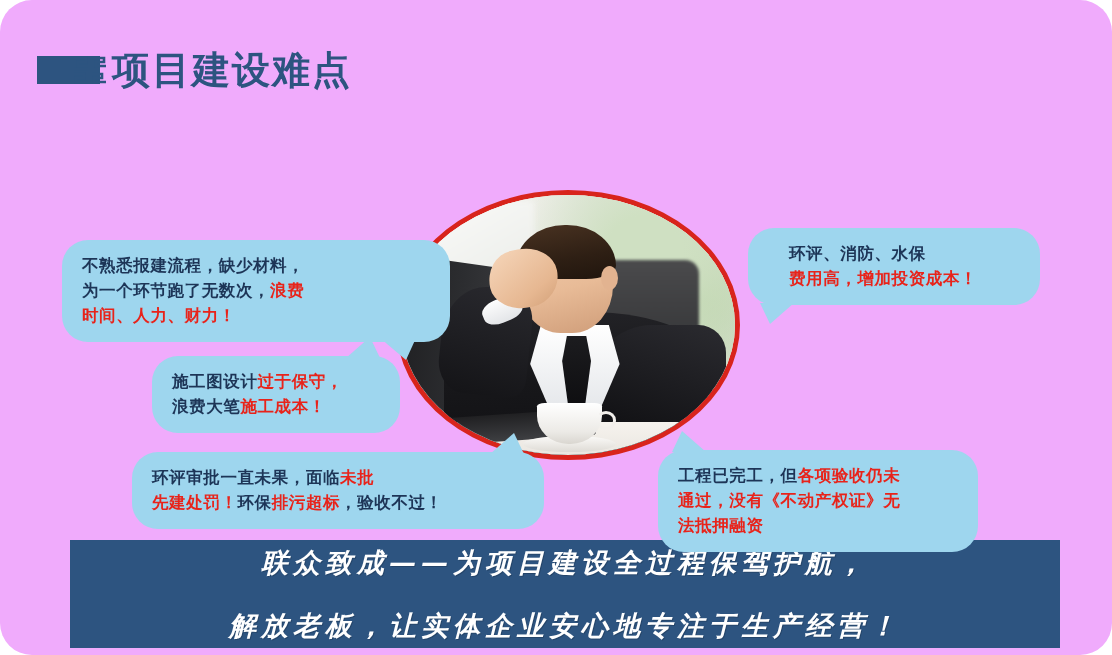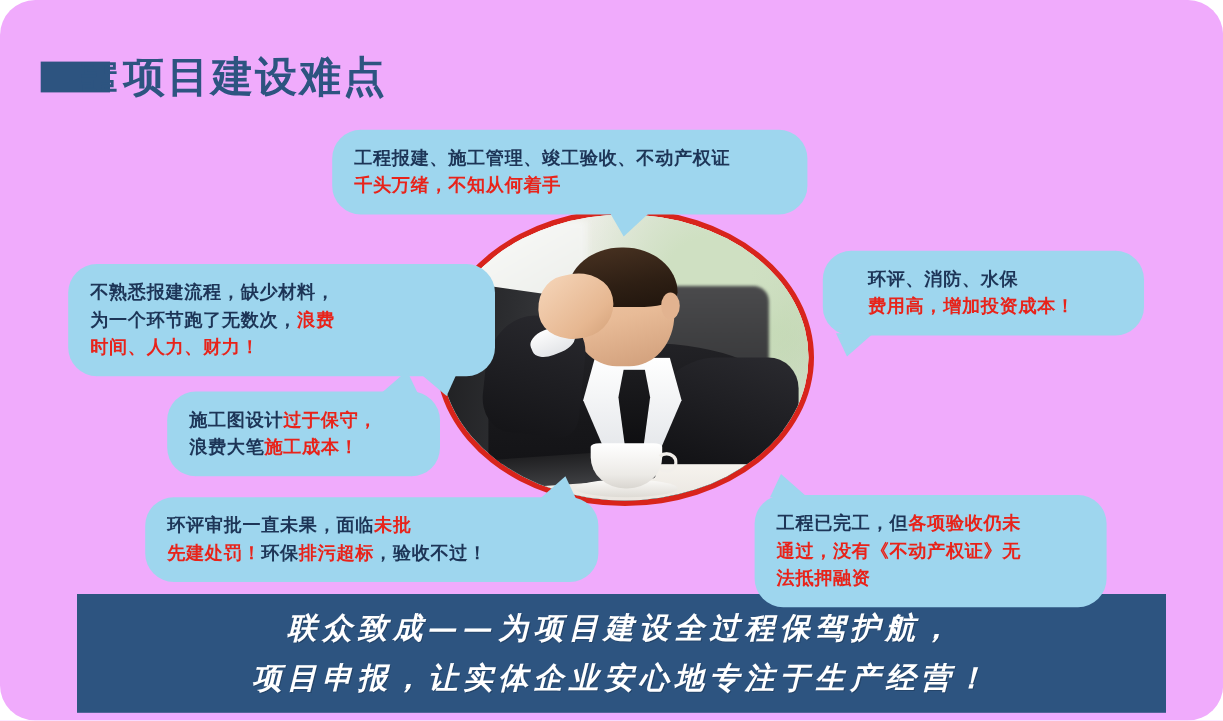--- a/index.html
+++ b/index.html
@@ -242,32 +242,32 @@
     border-bottom: 21px solid #9ed6ee;
   }
 
   
   #bubble-top        { left: 302px; top: 118px;  width: 432px; }
   #bubble-left-1     { left: 62px;  top: 240px;  width: 388px; }
   #bubble-left-2     { left: 152px; top: 356px;  width: 248px; }
   #bubble-left-3     { left: 132px; top: 452px;  width: 412px; }
   #bubble-right-1    { left: 748px; top: 228px;  width: 292px; padding-left: 41px; }
   #bubble-right-2    { left: 758px; top: 348px;  width: 290px; }
-  #bubble-right-3    { left: 658px; top: 450px;  width: 320px; margin-left: 28px; }
+  #bubble-right-3    { left: 658px; top: 450px;  width: 320px; }
 
   
   .footer {
     position: absolute;
     left: 70px; top: 540px;
     width: 990px; height: 108px;
     background: #2d5480;
     display: flex;
     flex-direction: column;
     align-items: center;
-    justify-content: center;
+    justify-content: space-between;
     z-index: 5;
   }
   .footer .fline {
     color: #ffffff;
     font-size: 27px;
     font-weight: bold;
     line-height: 45px;
     letter-spacing: 5px;
     font-family: "DejaVu Serif", "Liberation Serif", serif;
     font-style: italic;
@@ -311,27 +311,20 @@
       <div class="ph-cuff"></div>
       <div class="ph-hand"></div>
       <div class="ph-desk"></div>
       <div class="ph-laptop-base"></div>
       <div class="ph-saucer"></div>
       <div class="ph-cup"></div>
       <div class="ph-cup-handle"></div>
     </div>
   </div>
 
-  <div class="bubble" id="bubble-top">
-    <div class="bubble-text">
-        <div class="line"><span class="dark">工程报建、施工管理、竣工验收、不动产权证</span></div>
-        <div class="line"><span class="red">千头万绪，不知从何着手</span></div>
-      </div>
-    <span class="tail tail-down"></span>
-  </div>
 
   <div class="bubble" id="bubble-left-1">
     <div class="bubble-text">
         <div class="line"><span class="dark">不熟悉报建流程，缺少材料，</span></div>
         <div class="line"><span class="dark">为一个环节跑了无数次，</span><span class="red">浪费</span></div>
         <div class="line"><span class="red">时间、人力、财力！</span></div>
       </div>
     <span class="tail tail-right-down"></span>
   </div>
 
@@ -364,16 +357,16 @@
     <div class="bubble-text">
         <div class="line"><span class="dark">工程已完工，但</span><span class="red">各项验收仍未</span></div>
         <div class="line"><span class="red">通过，没有《不动产权证》无</span></div>
         <div class="line"><span class="red">法抵押融资</span></div>
       </div>
     <span class="tail tail-left-top"></span>
   </div>
 
   <div class="footer">
     <div class="fline">联众致成——为项目建设全过程保驾护航，</div>
-    <div class="fline">项目申报，让实体企业安心地专注于生产经营！</div>
+    <div class="fline">解放老板，让实体企业安心地专注于生产经营！</div>
   </div>
 
 </div>
 
 </body></html>

